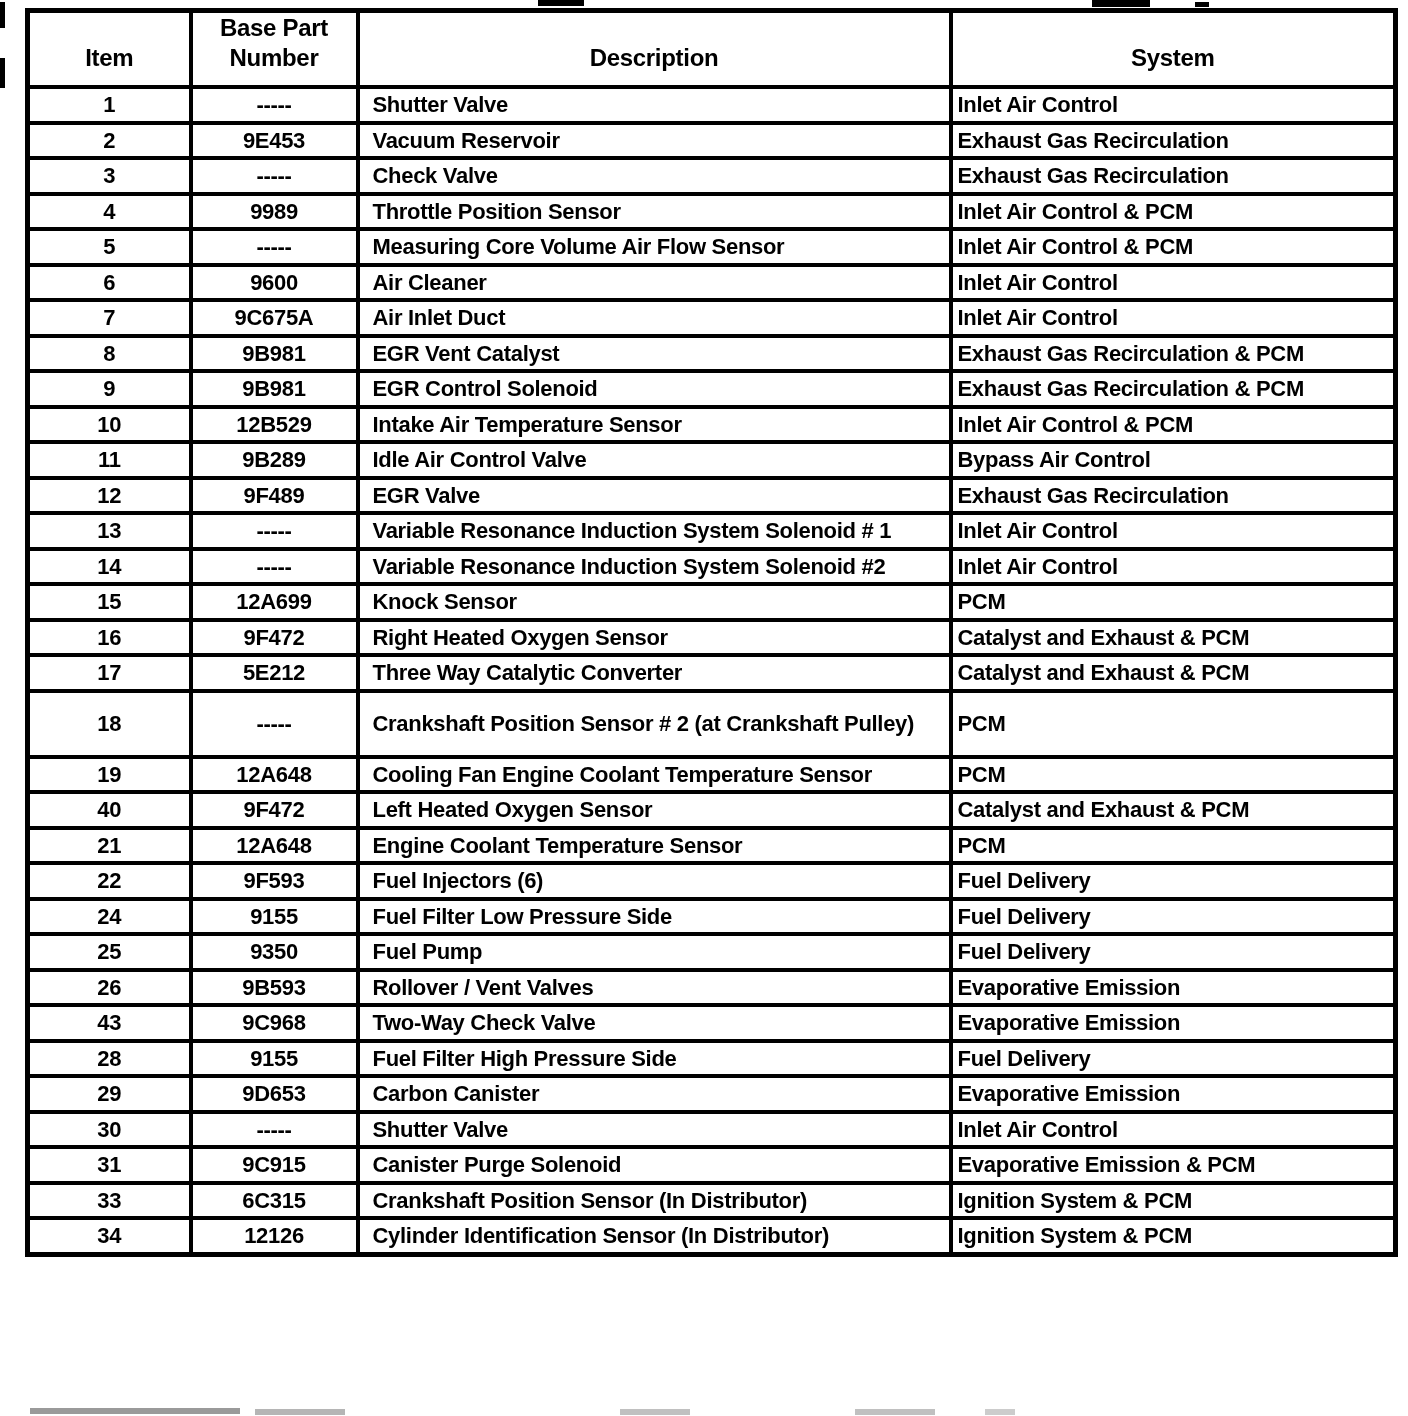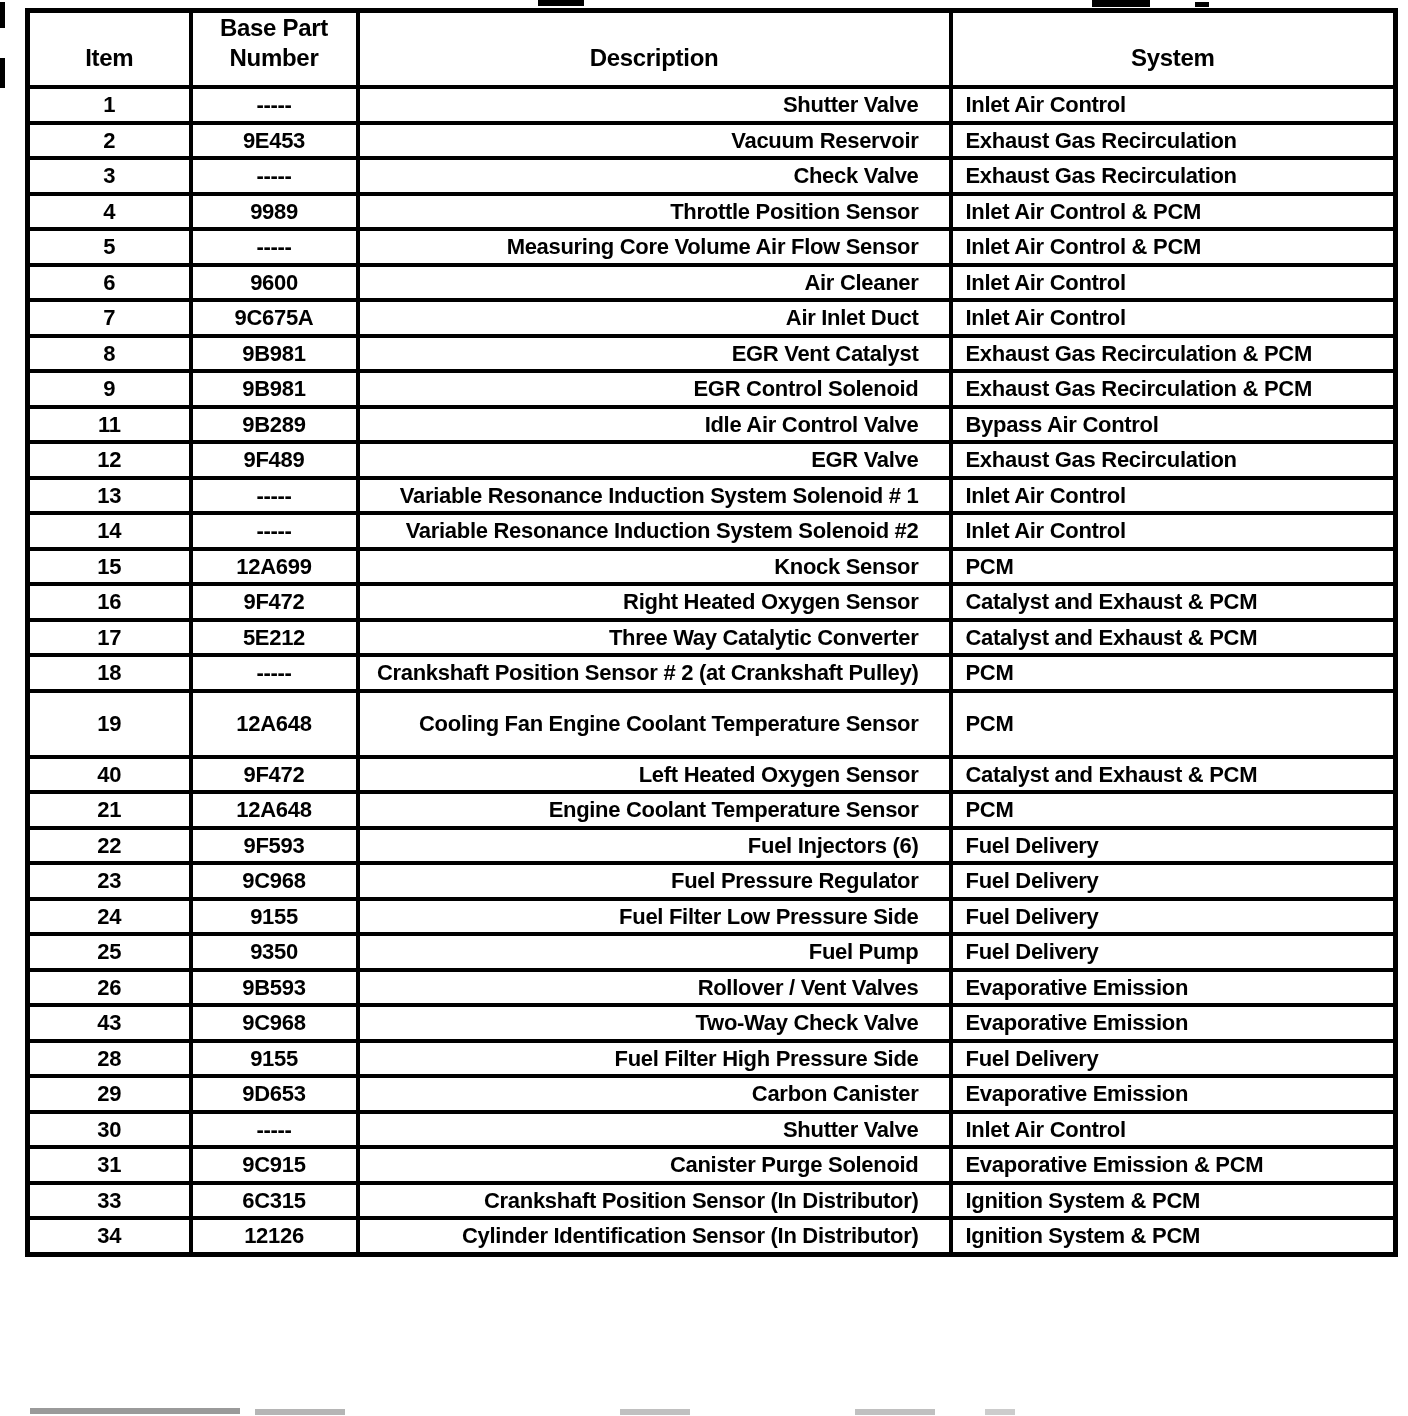--- a/index.html
+++ b/index.html
@@ -68,22 +68,22 @@
   }
   tbody tr { height: 34px; }
   tbody tr:nth-child(18) { height: 66px; }
   td {
     font-size: 22px;
     vertical-align: middle;
     padding: 2px 6px;
   }
   td.c-item { text-align: center; }
   td.c-part { text-align: center; }
-  td.c-desc { text-align: right; padding-left: 13px; padding-right: 30px; }
-  td.c-sys  { text-align: left; padding-left: 13px; padding-right: 8px; }
+  td.c-desc { text-align: left; padding-left: 13px; padding-right: 30px; }
+  td.c-sys  { text-align: left; padding-left: 5px; padding-right: 8px; }
 </style>
 </head>
 <body>
 
 <div class="page">
 
   <div class="artifact a-left1"></div>
   <div class="artifact a-left2"></div>
   <div class="artifact a-top1"></div>
   <div class="artifact a-top2"></div>
@@ -161,20 +161,26 @@
     <td class="c-sys">Exhaust Gas Recirculation &amp; PCM</td>
   </tr>
 
   <tr>
     <td class="c-item">9</td>
     <td class="c-part">9B981</td>
     <td class="c-desc">EGR Control Solenoid</td>
     <td class="c-sys">Exhaust Gas Recirculation &amp; PCM</td>
   </tr>
 
+  <tr>
+    <td class="c-item">10</td>
+    <td class="c-part">12B529</td>
+    <td class="c-desc">Intake Air Temperature Sensor</td>
+    <td class="c-sys">Inlet Air Control &amp; PCM</td>
+  </tr>
 
   <tr>
     <td class="c-item">11</td>
     <td class="c-part">9B289</td>
     <td class="c-desc">Idle Air Control Valve</td>
     <td class="c-sys">Bypass Air Control</td>
   </tr>
 
   <tr>
     <td class="c-item">12</td>
@@ -246,26 +252,20 @@
     <td class="c-sys">PCM</td>
   </tr>
 
   <tr>
     <td class="c-item">22</td>
     <td class="c-part">9F593</td>
     <td class="c-desc">Fuel Injectors (6)</td>
     <td class="c-sys">Fuel Delivery</td>
   </tr>
 
-  <tr>
-    <td class="c-item">23</td>
-    <td class="c-part">9C968</td>
-    <td class="c-desc">Fuel Pressure Regulator</td>
-    <td class="c-sys">Fuel Delivery</td>
-  </tr>
 
   <tr>
     <td class="c-item">24</td>
     <td class="c-part">9155</td>
     <td class="c-desc">Fuel Filter Low Pressure Side</td>
     <td class="c-sys">Fuel Delivery</td>
   </tr>
 
   <tr>
     <td class="c-item">25</td>

